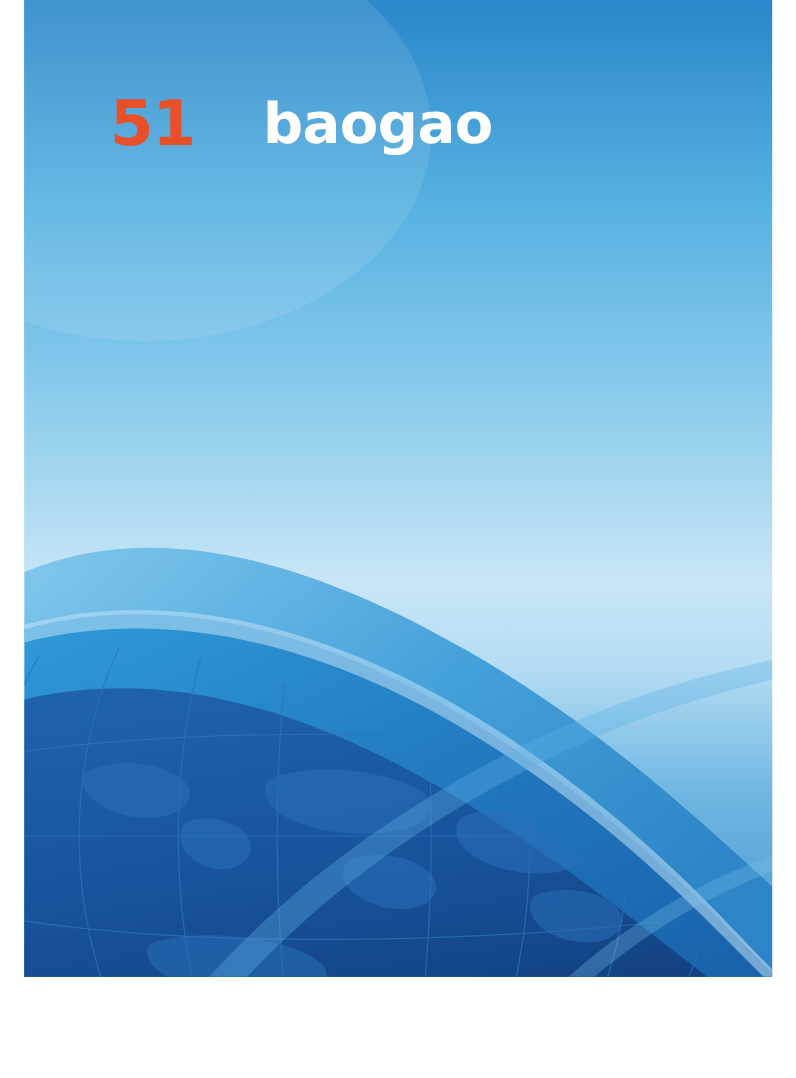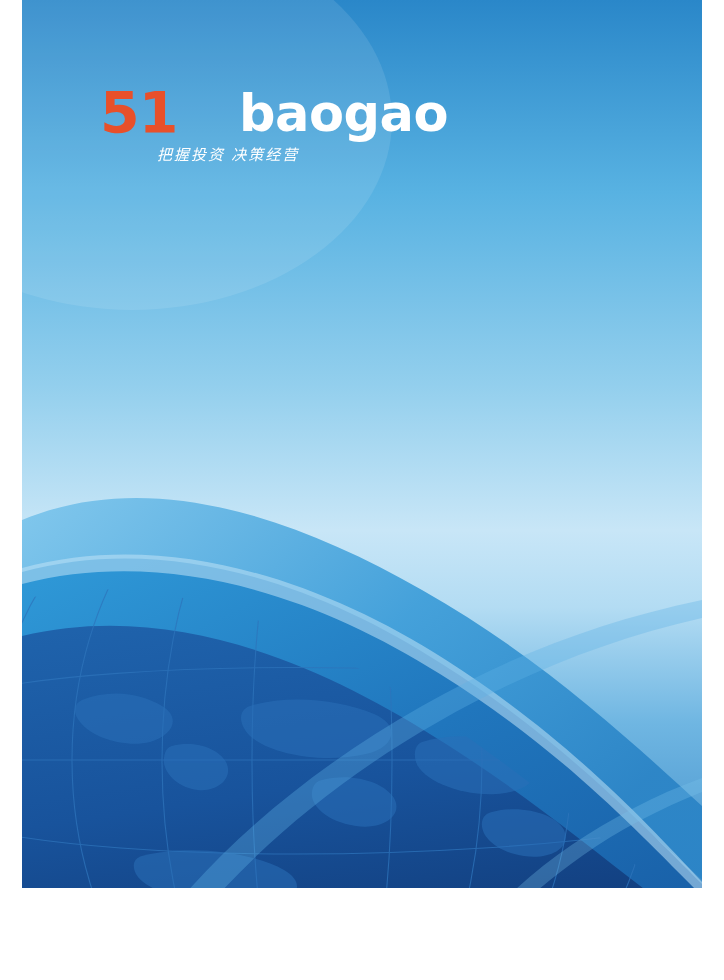--- a/index.html
+++ b/index.html
@@ -181,17 +181,16 @@
         <path d="M560,700 C586,692 616,700 622,714 C628,730 608,740 586,736 C564,732 550,718 552,708 C553,703 556,701 560,700 Z"></path>
       </g>
 
       <path d="M108,964 C180,860 280,774 400,706 C488,656 576,622 680,600 L680,618 C584,640 500,674 416,722 C300,788 206,872 140,964 Z" fill="#5fb2e4" opacity="0.35"></path>
       <path d="M430,964 C470,902 534,848 612,808 C634,796 658,786 680,778 L680,792 C640,808 596,830 560,856 C510,892 472,926 450,964 Z" fill="#7cc3ea" opacity="0.30"></path>
     </svg>
 
     <div class="logo">
       <div class="logo-mark"><span class="digit-1">51</span></div>
       <div class="logo-word">baogao</div>
-      <div class="logo-tagline">把握投资 决策经营</div>
     </div>
 
   </div>
 </div>
 
 </body></html>

